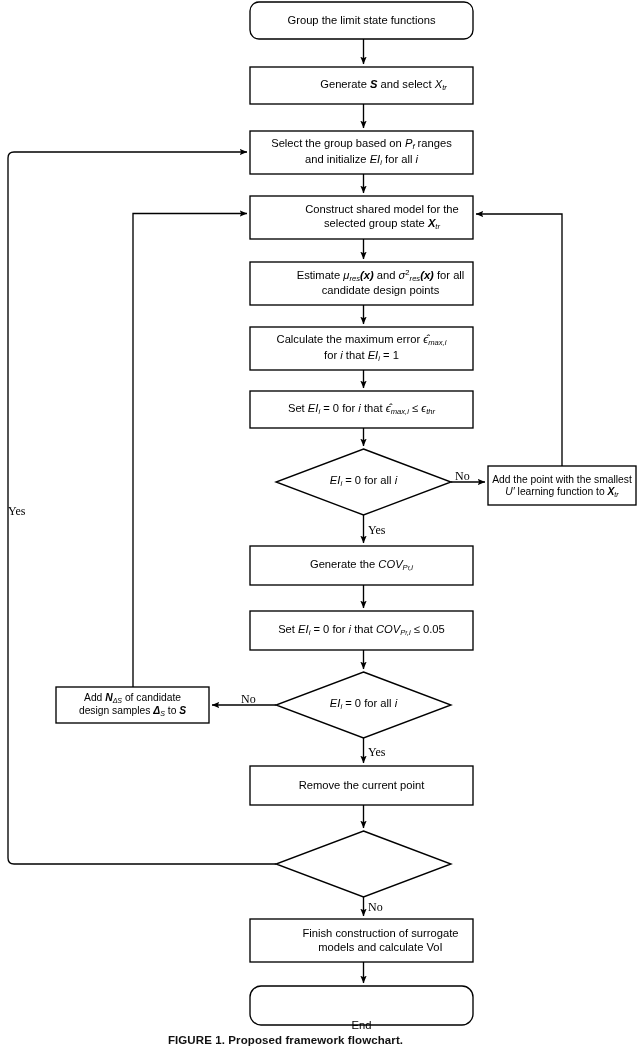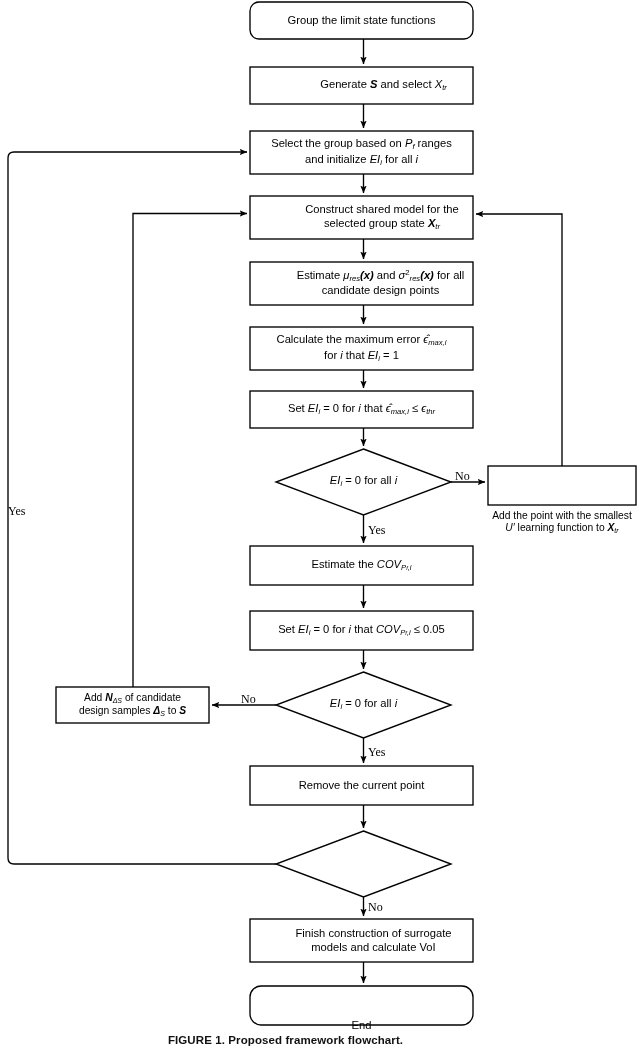--- a/index.html
+++ b/index.html
@@ -155,46 +155,46 @@
   </div>
 
   <div class="node-label" style="left:250px; top:391px; width:223px; height:37px;">
     <span><span>Set </span><i class="v">EI</i><sub class="s">i</sub><span> = 0 for </span><i class="v">i</i><span> that </span><i class="v">ϵ̂</i><sub class="s">max,i</sub><span> ≤ </span><i class="v">ϵ</i><sub class="s">thr</sub></span>
   </div>
 
   <div class="node-label" style="left:276px; top:449px; width:175px; height:66px;">
     <span><i class="v">EI</i><sub class="s">i</sub><span> = 0 for all </span><i class="v">i</i></span>
   </div>
 
-  <div class="node-label small" style="left:489px; top:466px; width:146px; height:42px;margin-top:36px;">
+  <div class="node-label small" style="left:489px; top:466px; width:146px; height:42px;">
     <span><span>Add the point with the smallest</span><br><i class="v">U′</i><span> learning function to </span><b class="bi">X</b><sub class="s">tr</sub></span>
   </div>
 
   <div class="node-label" style="left:250px; top:546px; width:223px; height:39px;">
-    <span><span>Estimate the </span><i class="v">COV</i><sub class="s">P</sub><sub class="s" style="vertical-align:-0.42em; font-size:0.5em;">f</sub><sub class="s">,i</sub></span>
+    <span><span>Generate the </span><i class="v">COV</i><sub class="s">P</sub><sub class="s" style="vertical-align:-0.42em; font-size:0.5em;">f</sub><sub class="s">,i</sub></span>
   </div>
 
   <div class="node-label" style="left:250px; top:611px; width:223px; height:39px;">
     <span><span>Set </span><i class="v">EI</i><sub class="s">i</sub><span> = 0 for </span><i class="v">i</i><span> that </span><i class="v">COV</i><sub class="s">P</sub><sub class="s" style="vertical-align:-0.42em; font-size:0.5em;">f</sub><sub class="s">,i</sub><span> ≤ 0.05</span></span>
   </div>
 
   <div class="node-label" style="left:276px; top:672px; width:175px; height:66px;">
     <span><i class="v">EI</i><sub class="s">i</sub><span> = 0 for all </span><i class="v">i</i></span>
   </div>
 
   <div class="node-label small" style="left:57px; top:687px; width:151px; height:36px;">
     <span><span>Add </span><b class="bi">N</b><sub class="s">ΔS</sub><span> of candidate</span><br><span>design samples </span><b class="bi">Δ</b><sub class="s">S</sub><span> to </span><b class="bi">S</b></span>
   </div>
 
   <div class="node-label" style="left:250px; top:766px; width:223px; height:39px;">
     <span>Remove the current point</span>
   </div>
 
 
-  <div class="node-label" style="left:233px; top:919px; width:223px; height:43px;padding-left:29px;">
+  <div class="node-label" style="left:240px; top:919px; width:223px; height:43px;padding-left:29px;">
     <span><span>Finish construction of surrogate</span><br><span>models and calculate VoI</span></span>
   </div>
 
   <div class="node-label" style="left:250px; top:986px; width:223px; height:39px;margin-top:20px;">
     <span>End</span>
   </div>
 
   <div class="edge-label" style="left:455px; top:470px;"><span>No</span></div>
   <div class="edge-label" style="left:368px; top:524px;"><span>Yes</span></div>
   <div class="edge-label" style="left:241px; top:693px;"><span>No</span></div>

